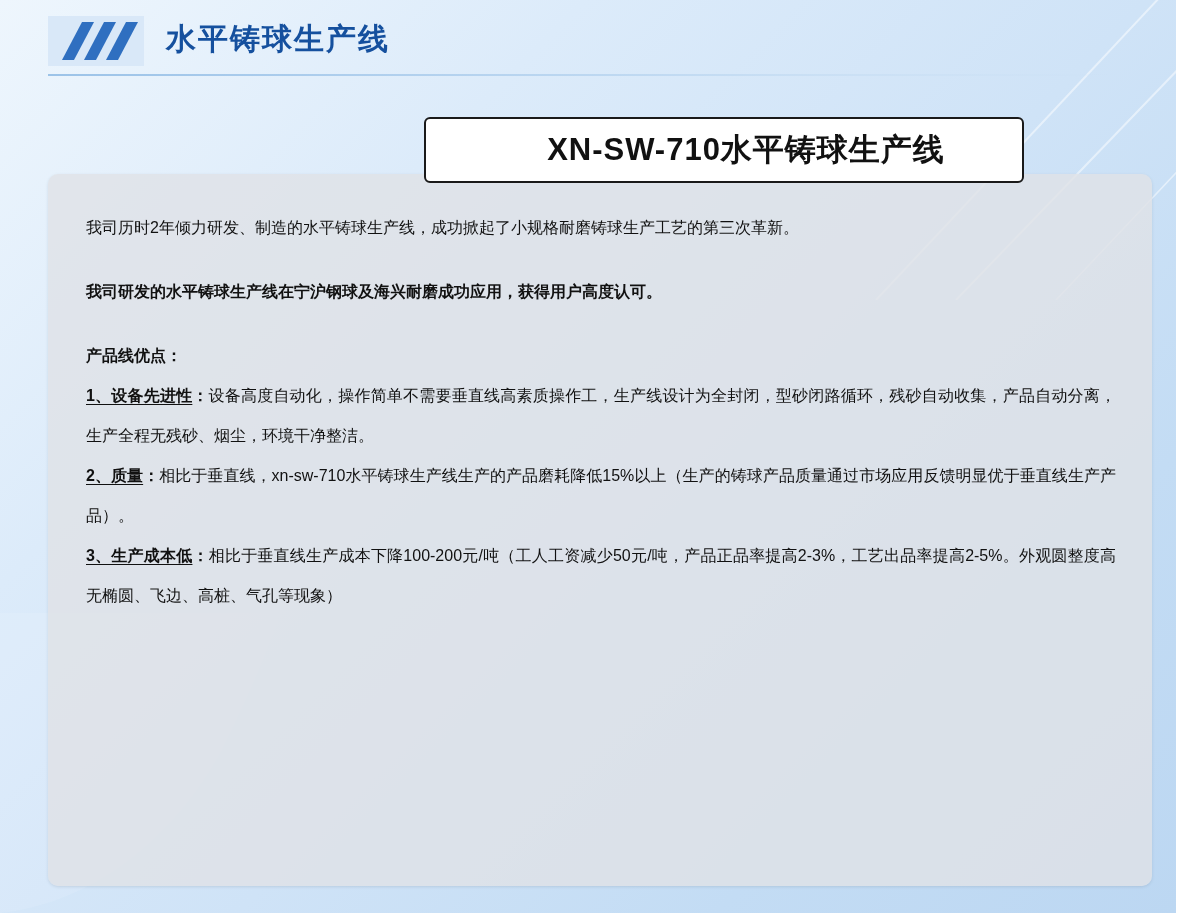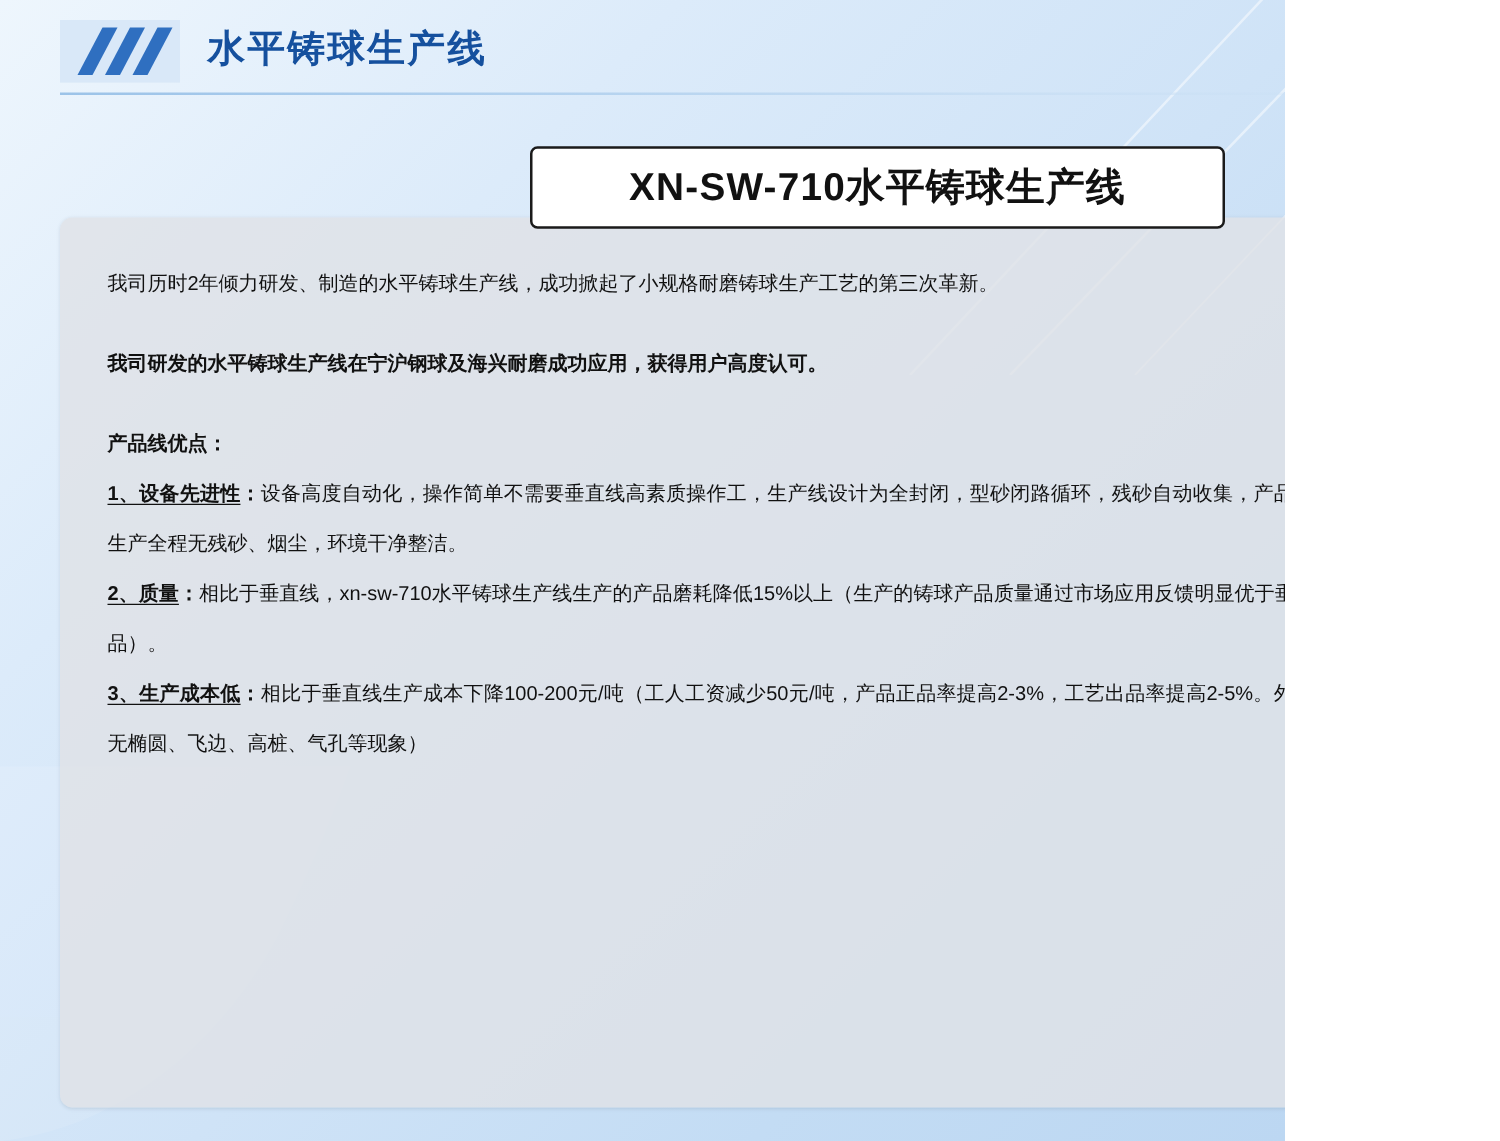--- a/index.html
+++ b/index.html
@@ -8,21 +8,21 @@
   }
   body {
     width: 1200px;
     height: 913px;
     overflow: hidden;
     font-family: "Liberation Sans", sans-serif;
     background: #ffffff;
   }
   .slide {
     position: relative;
-    width: 1028px;
+    width: 1176px;
     height: 913px;
     background: linear-gradient(135deg, #eef6fd 0%, #dcebfa 28%, #cfe3f7 55%, #c3dcf4 78%, #bcd7f2 100%);
     overflow: hidden;
   }
   
   .deco-lines {
     position: absolute;
     top: 0;
     right: 0;
     width: 420px;
@@ -93,20 +93,21 @@
     top: 117px;
     width: 552px;
     height: 62px;
     background: #ffffff;
     border: 2px solid #1a1a1a;
     border-radius: 6px;
     display: flex;
     align-items: center;
     justify-content: center;
     z-index: 3;
+    padding-left: 44px;
   }
   .title-box-text {
     font-size: 31px;
     font-weight: bold;
     color: #111111;
     letter-spacing: 1px;
     white-space: nowrap;
   }
 
   .body-text {

